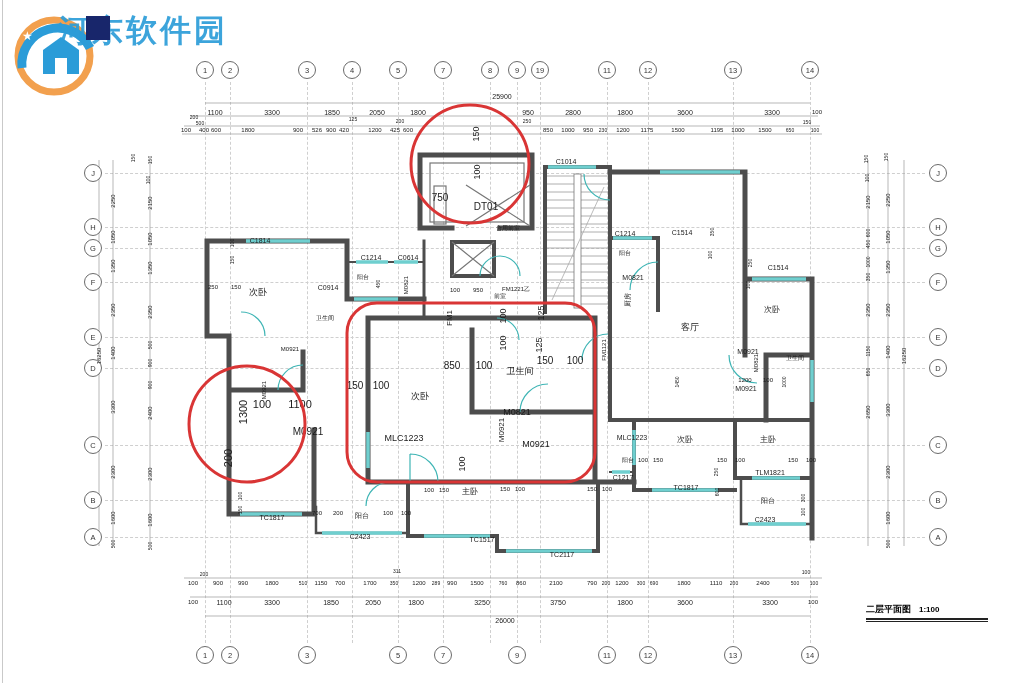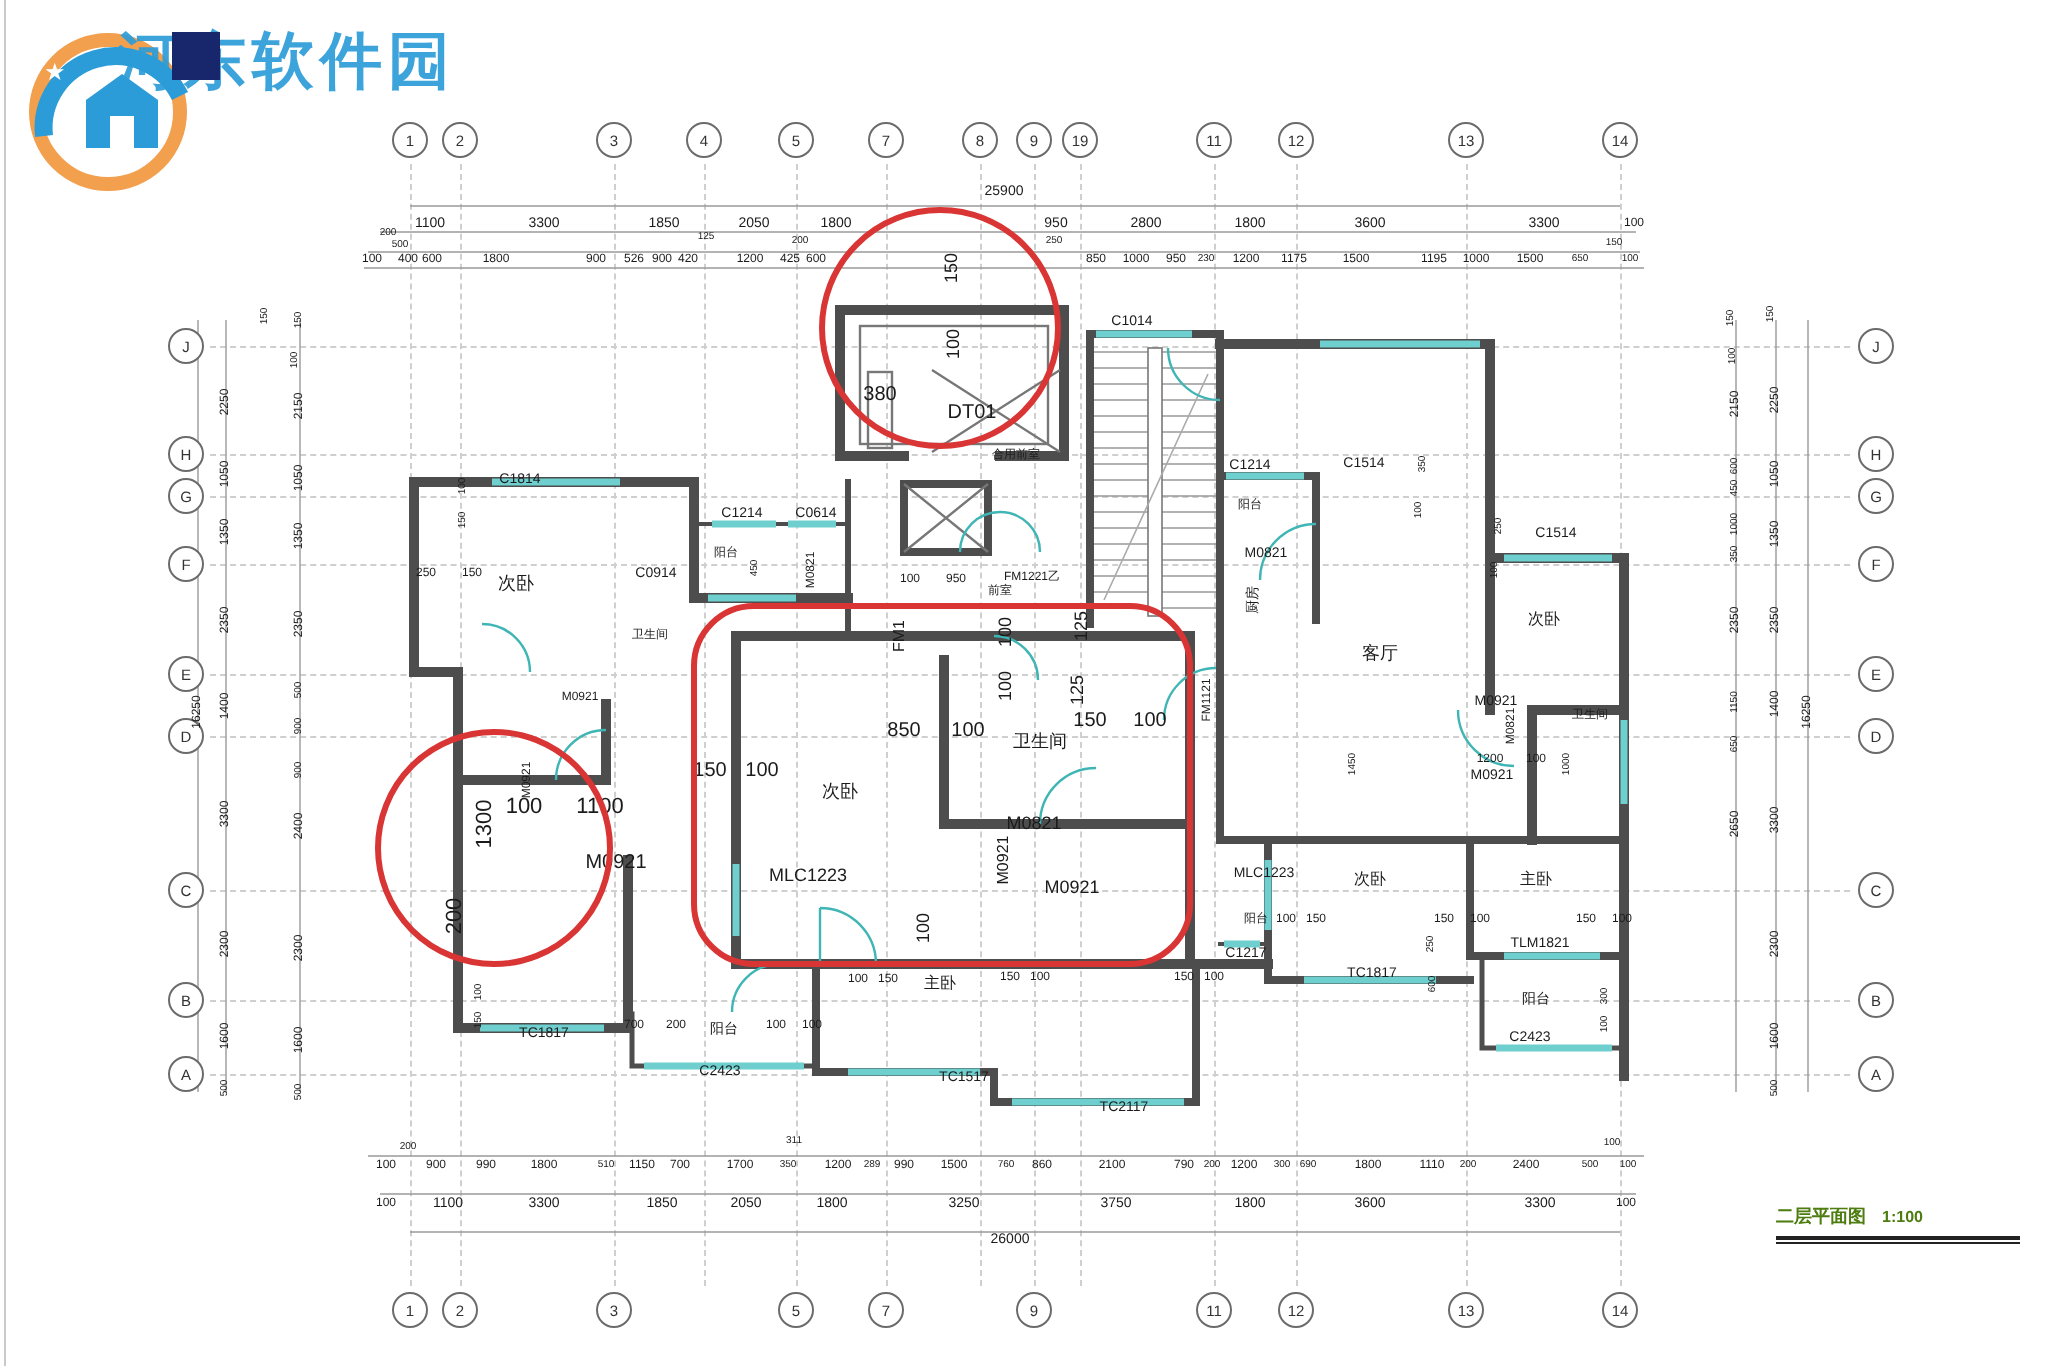--- a/index.html
+++ b/index.html
@@ -26,21 +26,21 @@
   .axis-bubble{position:absolute;width:16px;height:16px;border:1px solid #6b6b6b;border-radius:50%;
                background:#fff;font-size:7.5px;color:#333;display:flex;align-items:center;
                justify-content:center;transform:translate(-50%,-50%);z-index:6;}
   .lbl{position:absolute;transform:translate(-50%,-50%);color:#1b1b1b;white-space:nowrap;
        line-height:1;z-index:7;}
   .lbl.v{transform:translate(-50%,-50%) rotate(-90deg);}
   svg.base{position:absolute;left:0;top:0;z-index:3;}
   svg.redover{position:absolute;left:0;top:0;z-index:12;}
 
   
-  .title-block{position:absolute;left:888px;top:598px;width:130px;z-index:8;color:#4d7c0f;}
+  .title-block{position:absolute;left:866px;top:598px;width:130px;z-index:8;color:#000000;}
   .title-block .tb-name{font-size:9px;font-weight:bold;}
   .title-block .tb-scale{font-size:8px;font-weight:bold;margin-left:8px;}
   .tb-bar1{margin-top:2px;width:122px;height:2px;background:#222;}
   .tb-bar2{margin-top:1px;width:122px;height:1px;background:#222;}
 </style>
 </head>
 <body>
 
 <div class="page">
   <div class="win-edge"></div>
@@ -354,21 +354,21 @@
       <span class="lbl" style="left: 272px; top: 517px; font-size: 7px;">TC1817</span>
       <span class="lbl" style="left: 360px; top: 536px; font-size: 7px;">C2423</span>
       <span class="lbl" style="left: 486px; top: 207px; font-size: 10px;">DT01</span>
       <span class="lbl" style="left: 516px; top: 289px; font-size: 6px;">FM1221乙</span>
       <span class="lbl v" style="left: 604px; top: 350px; font-size: 6px;">FM1121</span>
       <span class="lbl v" style="left: 406px; top: 285px; font-size: 6px;">M0821</span>
       <span class="lbl" style="left: 290px; top: 349px; font-size: 6px;">M0921</span>
       <span class="lbl v" style="left: 264px; top: 390px; font-size: 6px;">M0921</span>
       <span class="lbl v" style="left: 450px; top: 318px; font-size: 8px;">FM1</span>
       <span class="lbl" style="left: 308px; top: 432px; font-size: 10px;">M0921</span>
-      <span class="lbl" style="left: 440px; top: 198px; font-size: 10px;">380</span>
+      <span class="lbl" style="left: 440px; top: 198px; font-size: 10px;">750</span>
       <span class="lbl v" style="left: 476px; top: 134px; font-size: 9px;">150</span>
       <span class="lbl v" style="left: 477px; top: 172px; font-size: 9px;">100</span>
       <span class="lbl v" style="left: 243px; top: 412px; font-size: 11px;">1300</span>
       <span class="lbl" style="left: 262px; top: 404px; font-size: 11px;">100</span>
       <span class="lbl" style="left: 300px; top: 404px; font-size: 11px;">1100</span>
       <span class="lbl v" style="left: 228px; top: 458px; font-size: 11px;">200</span>
       <span class="lbl" style="left: 452px; top: 366px; font-size: 10px;">850</span>
       <span class="lbl" style="left: 484px; top: 366px; font-size: 10px;">100</span>
       <span class="lbl" style="left: 545px; top: 361px; font-size: 10px;">150</span>
       <span class="lbl" style="left: 575px; top: 361px; font-size: 10px;">100</span>

